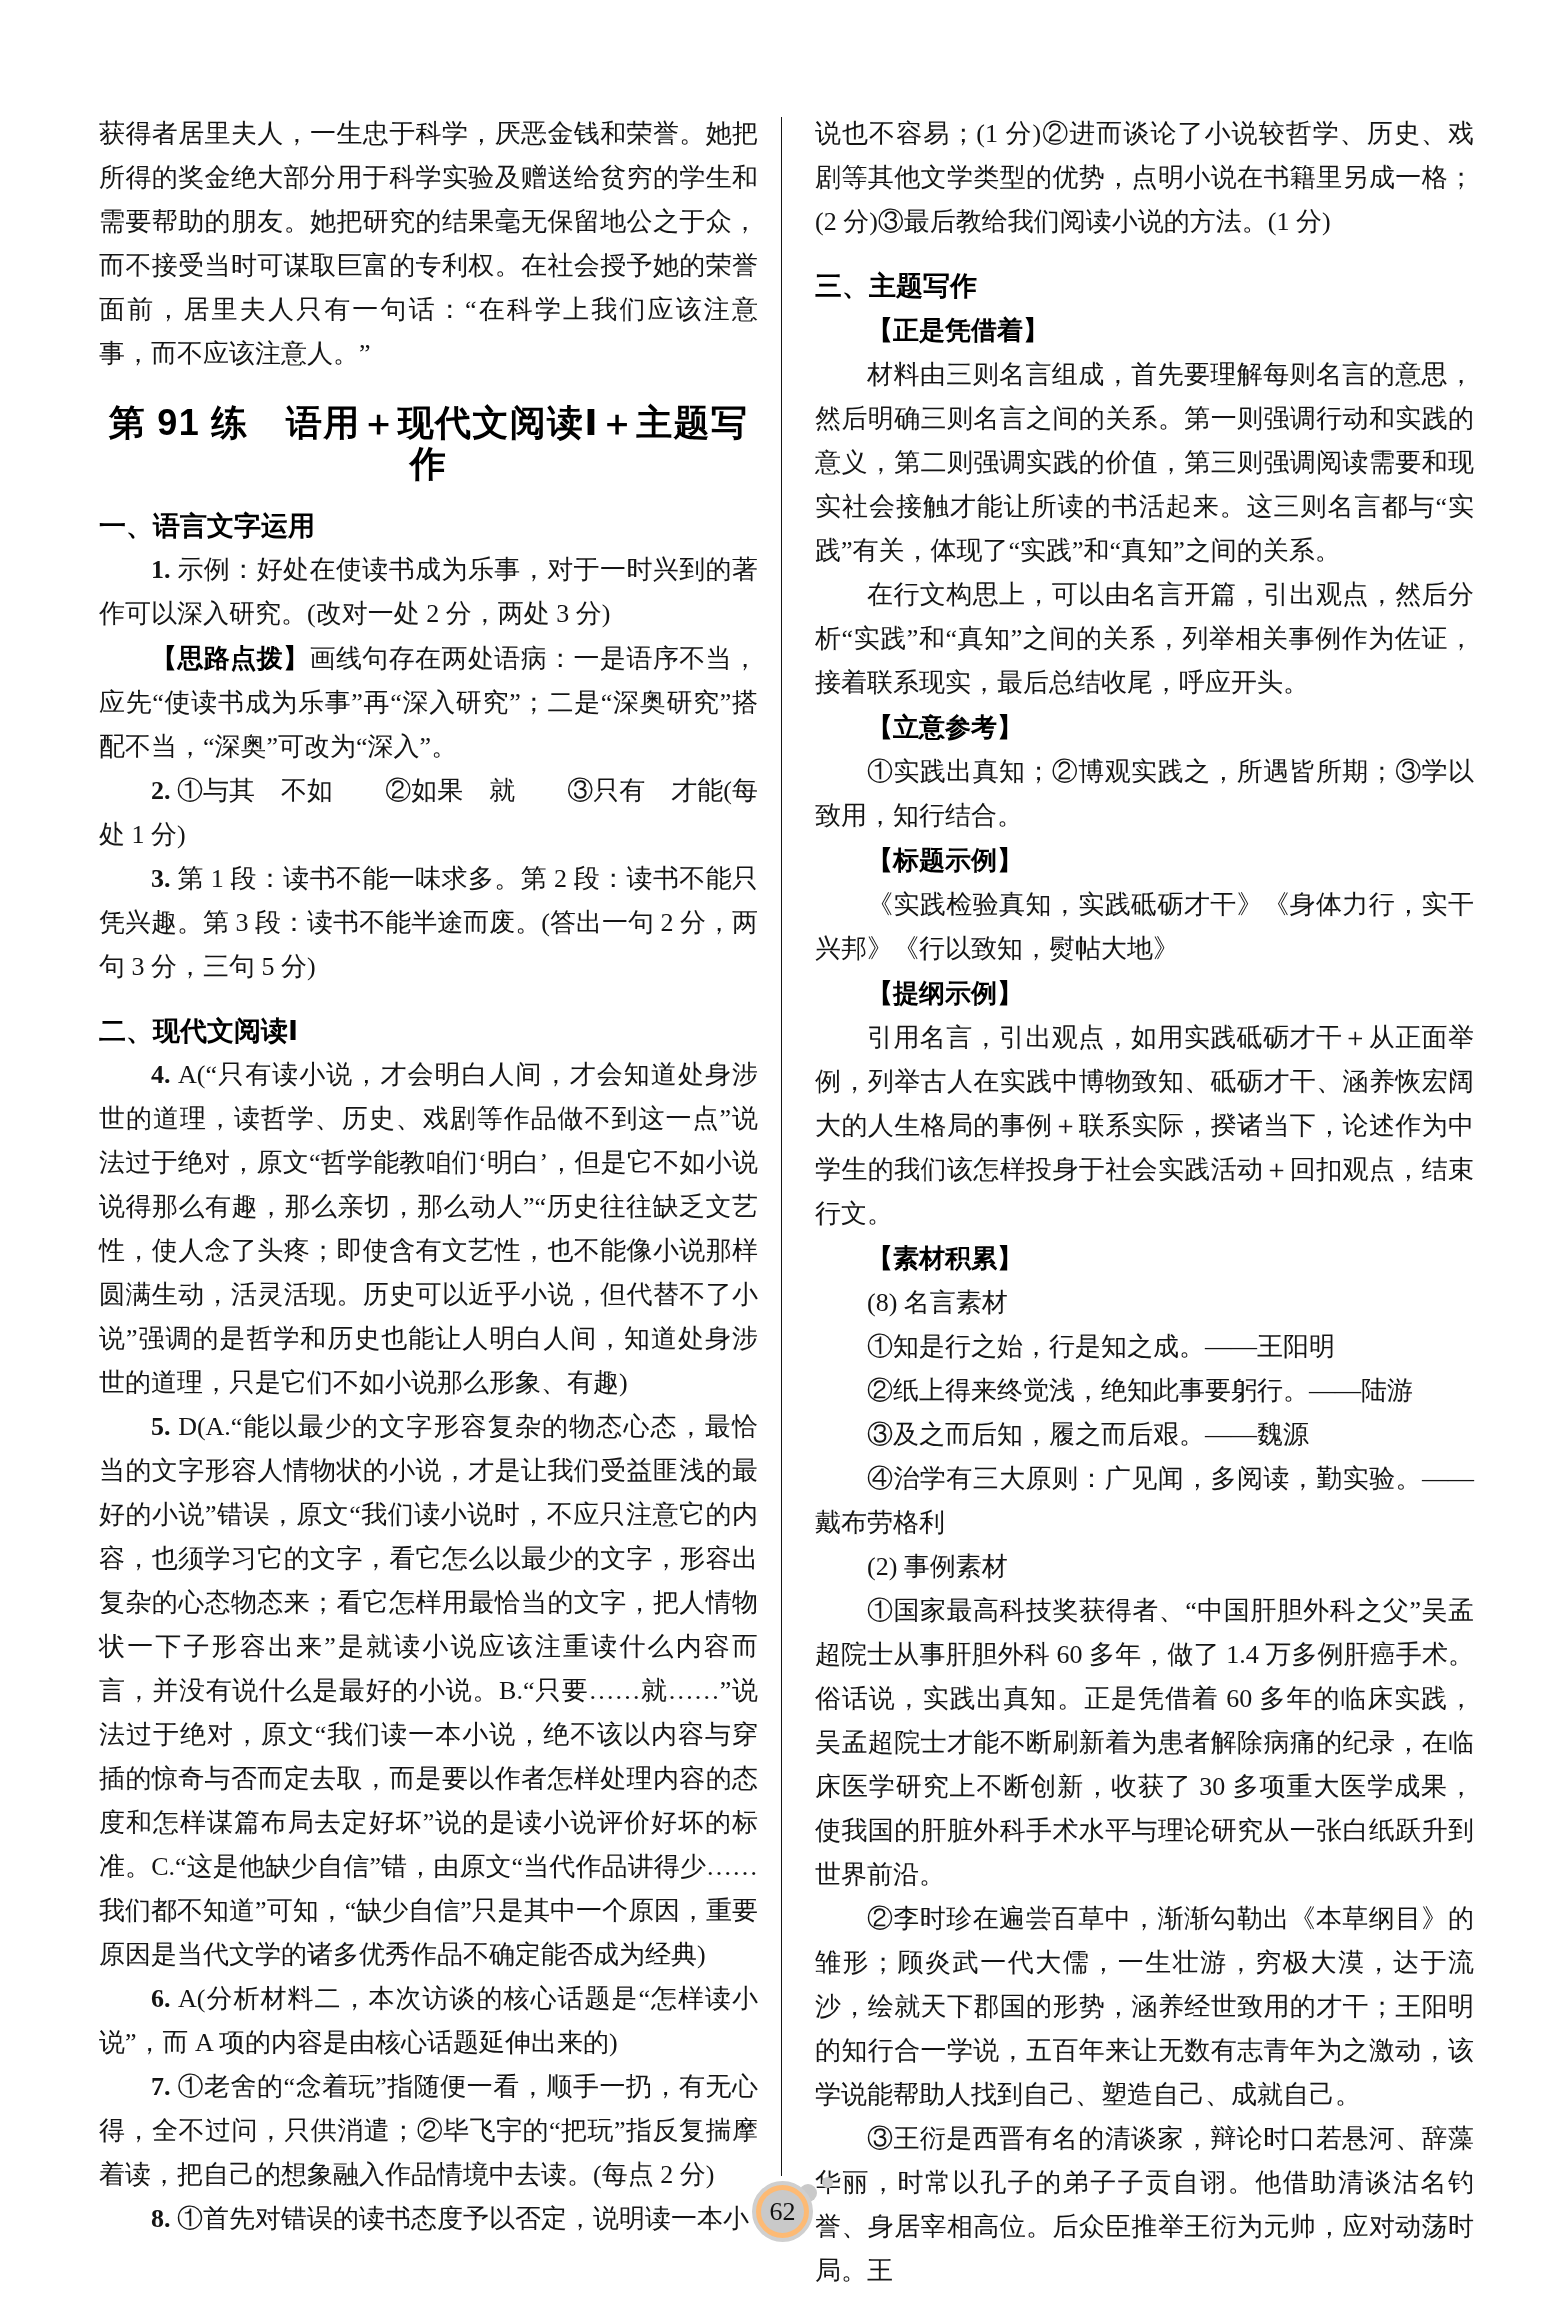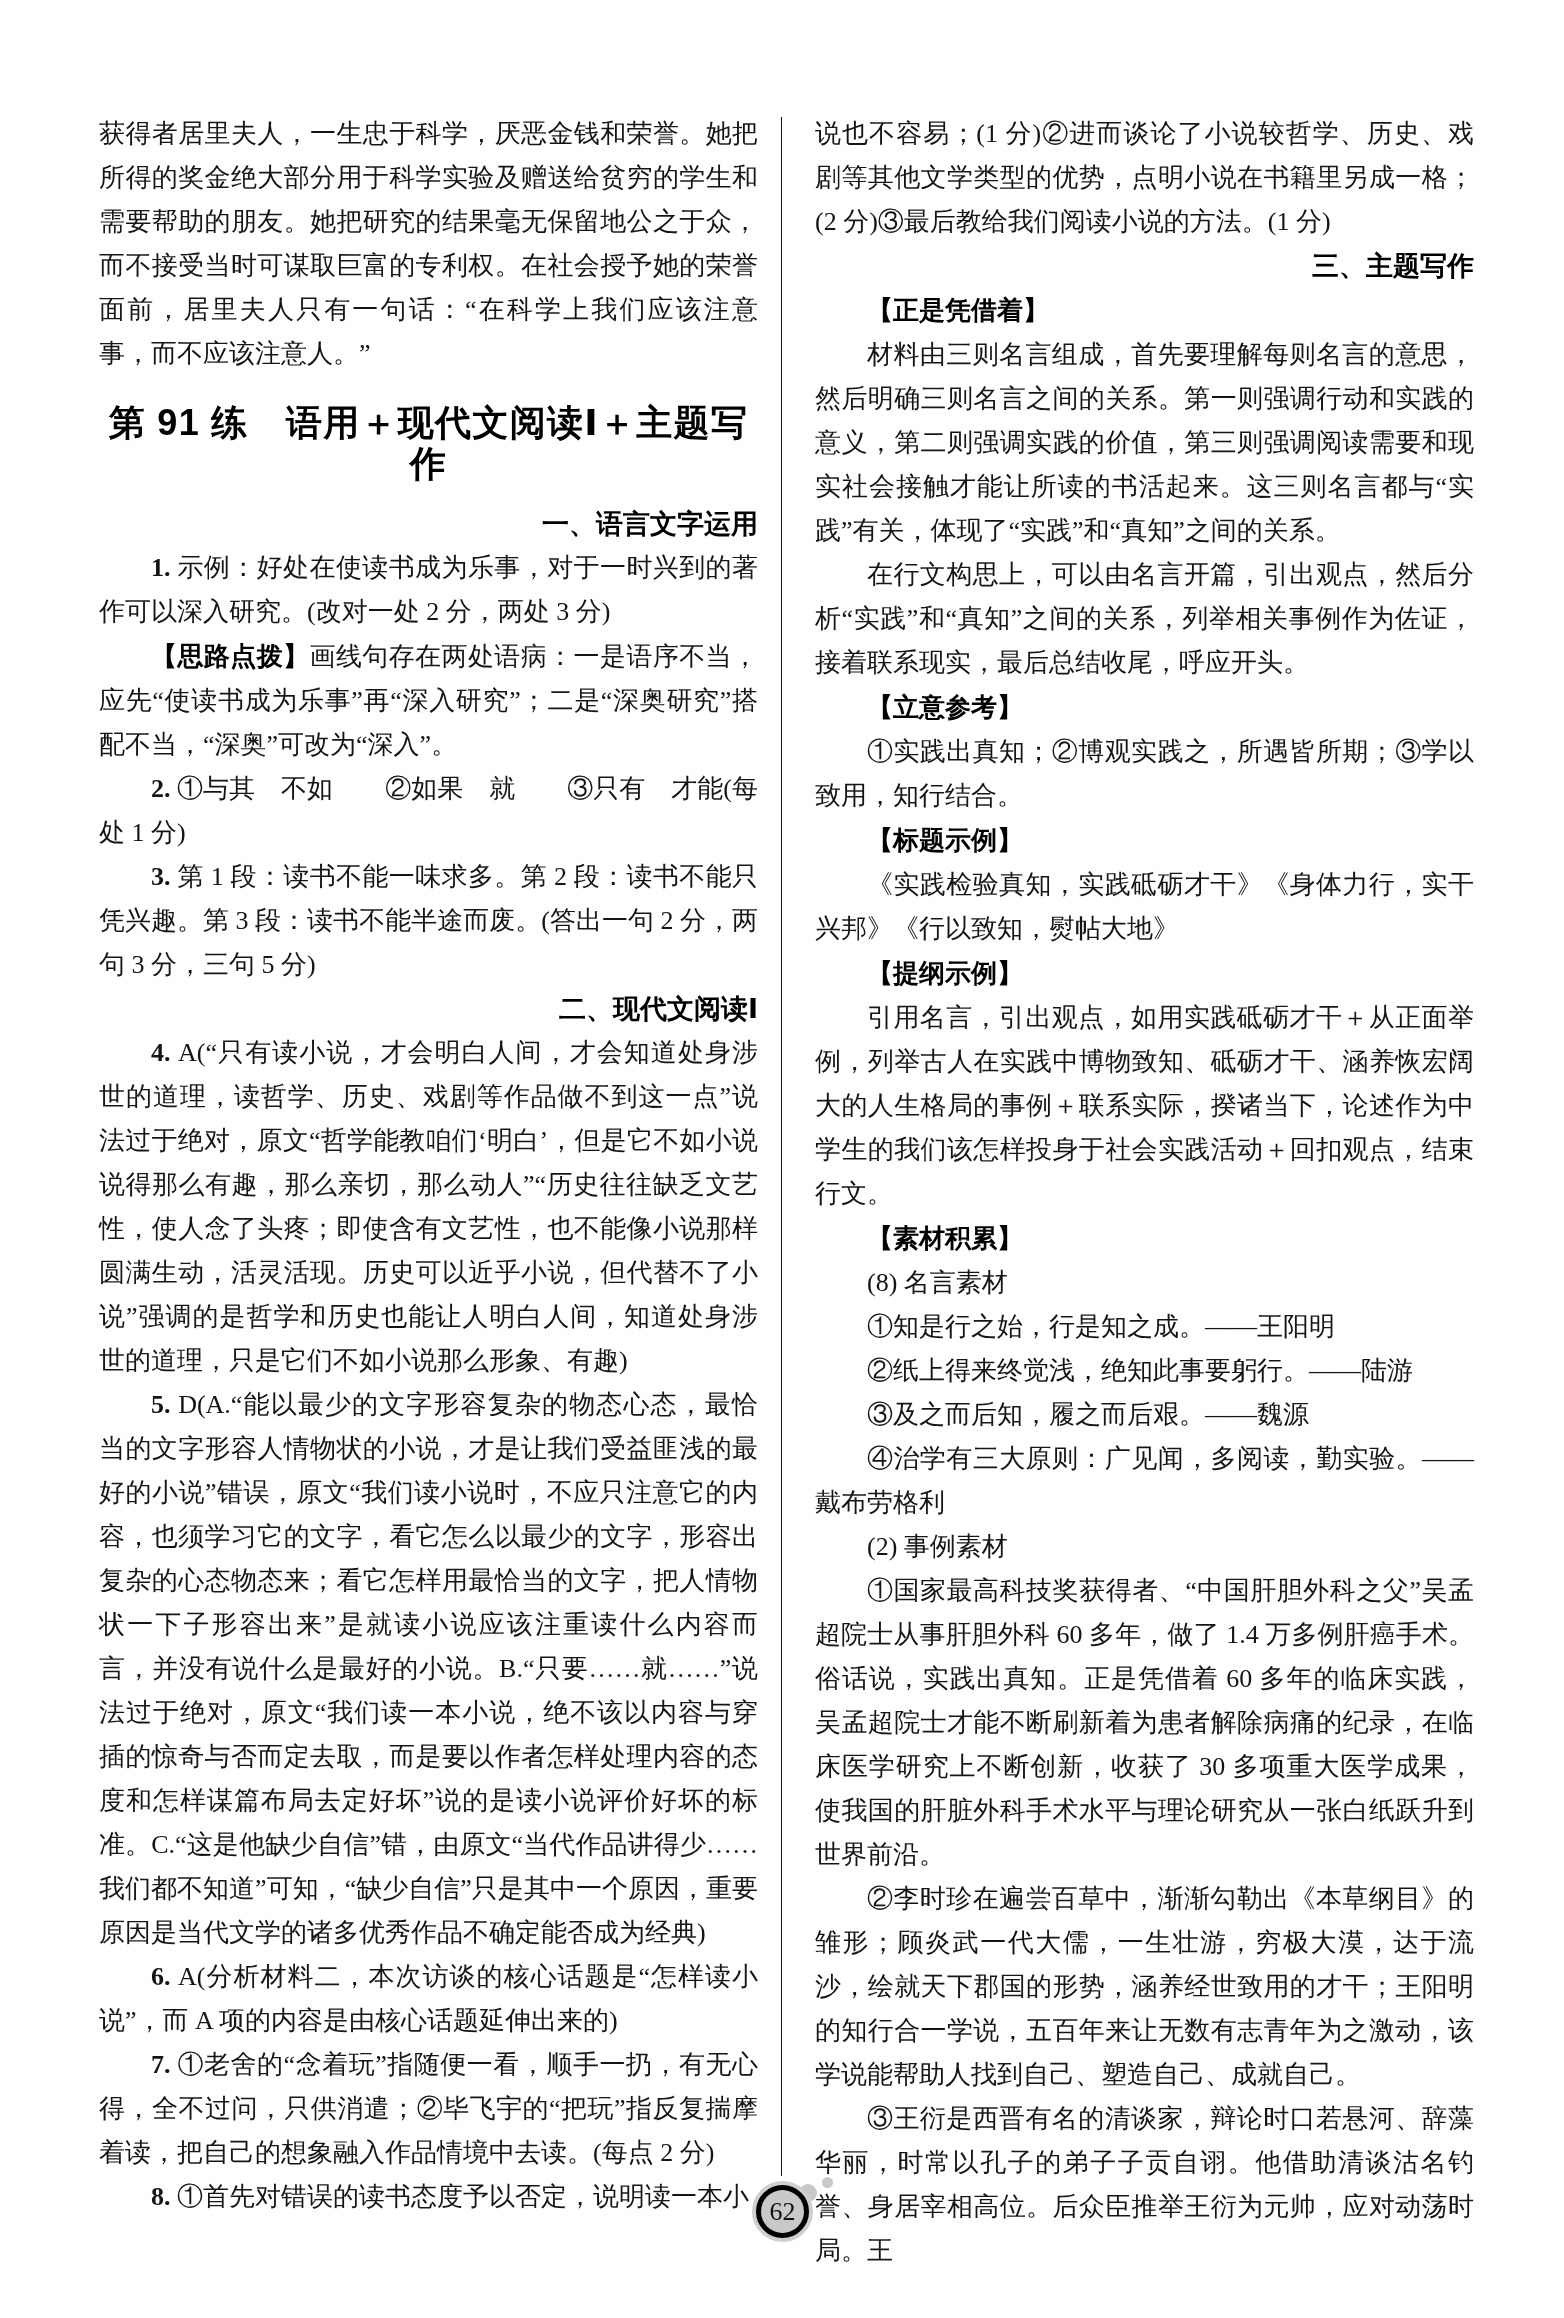--- a/index.html
+++ b/index.html
@@ -42,22 +42,23 @@
     font-family: "Liberation Sans", "DejaVu Sans", sans-serif;
     font-weight: bold;
     color: #000;
   }
   .section-heading {
     font-family: "Liberation Sans", "DejaVu Sans", sans-serif;
     font-weight: bold;
     font-size: 27px;
     line-height: 44px;
     color: #000;
-    text-align: right;
+    text-align: left;
     text-indent: 0;
+    margin-top: 20px;
   }
   .lesson-heading {
     font-family: "Liberation Sans", "DejaVu Sans", sans-serif;
     font-weight: bold;
     font-size: 36px;
     line-height: 41px;
     letter-spacing: 1.3px;
     color: #000;
     text-align: center;
     text-indent: 0;
@@ -73,21 +74,21 @@
   }
   .page-badge {
     position: absolute;
     left: 752px;
     top: 2181px;
     width: 61px;
     height: 61px;
     box-sizing: border-box;
     border: 4.6px solid #cfcfcf;
     border-radius: 50%;
-    background: #000000;
+    background: #fdba74;
     display: flex;
     align-items: center;
     justify-content: center;
     z-index: 2;
   }
   .page-badge-inner {
     width: 43px;
     height: 43px;
     border-radius: 50%;
     background: #c9c9c9;

